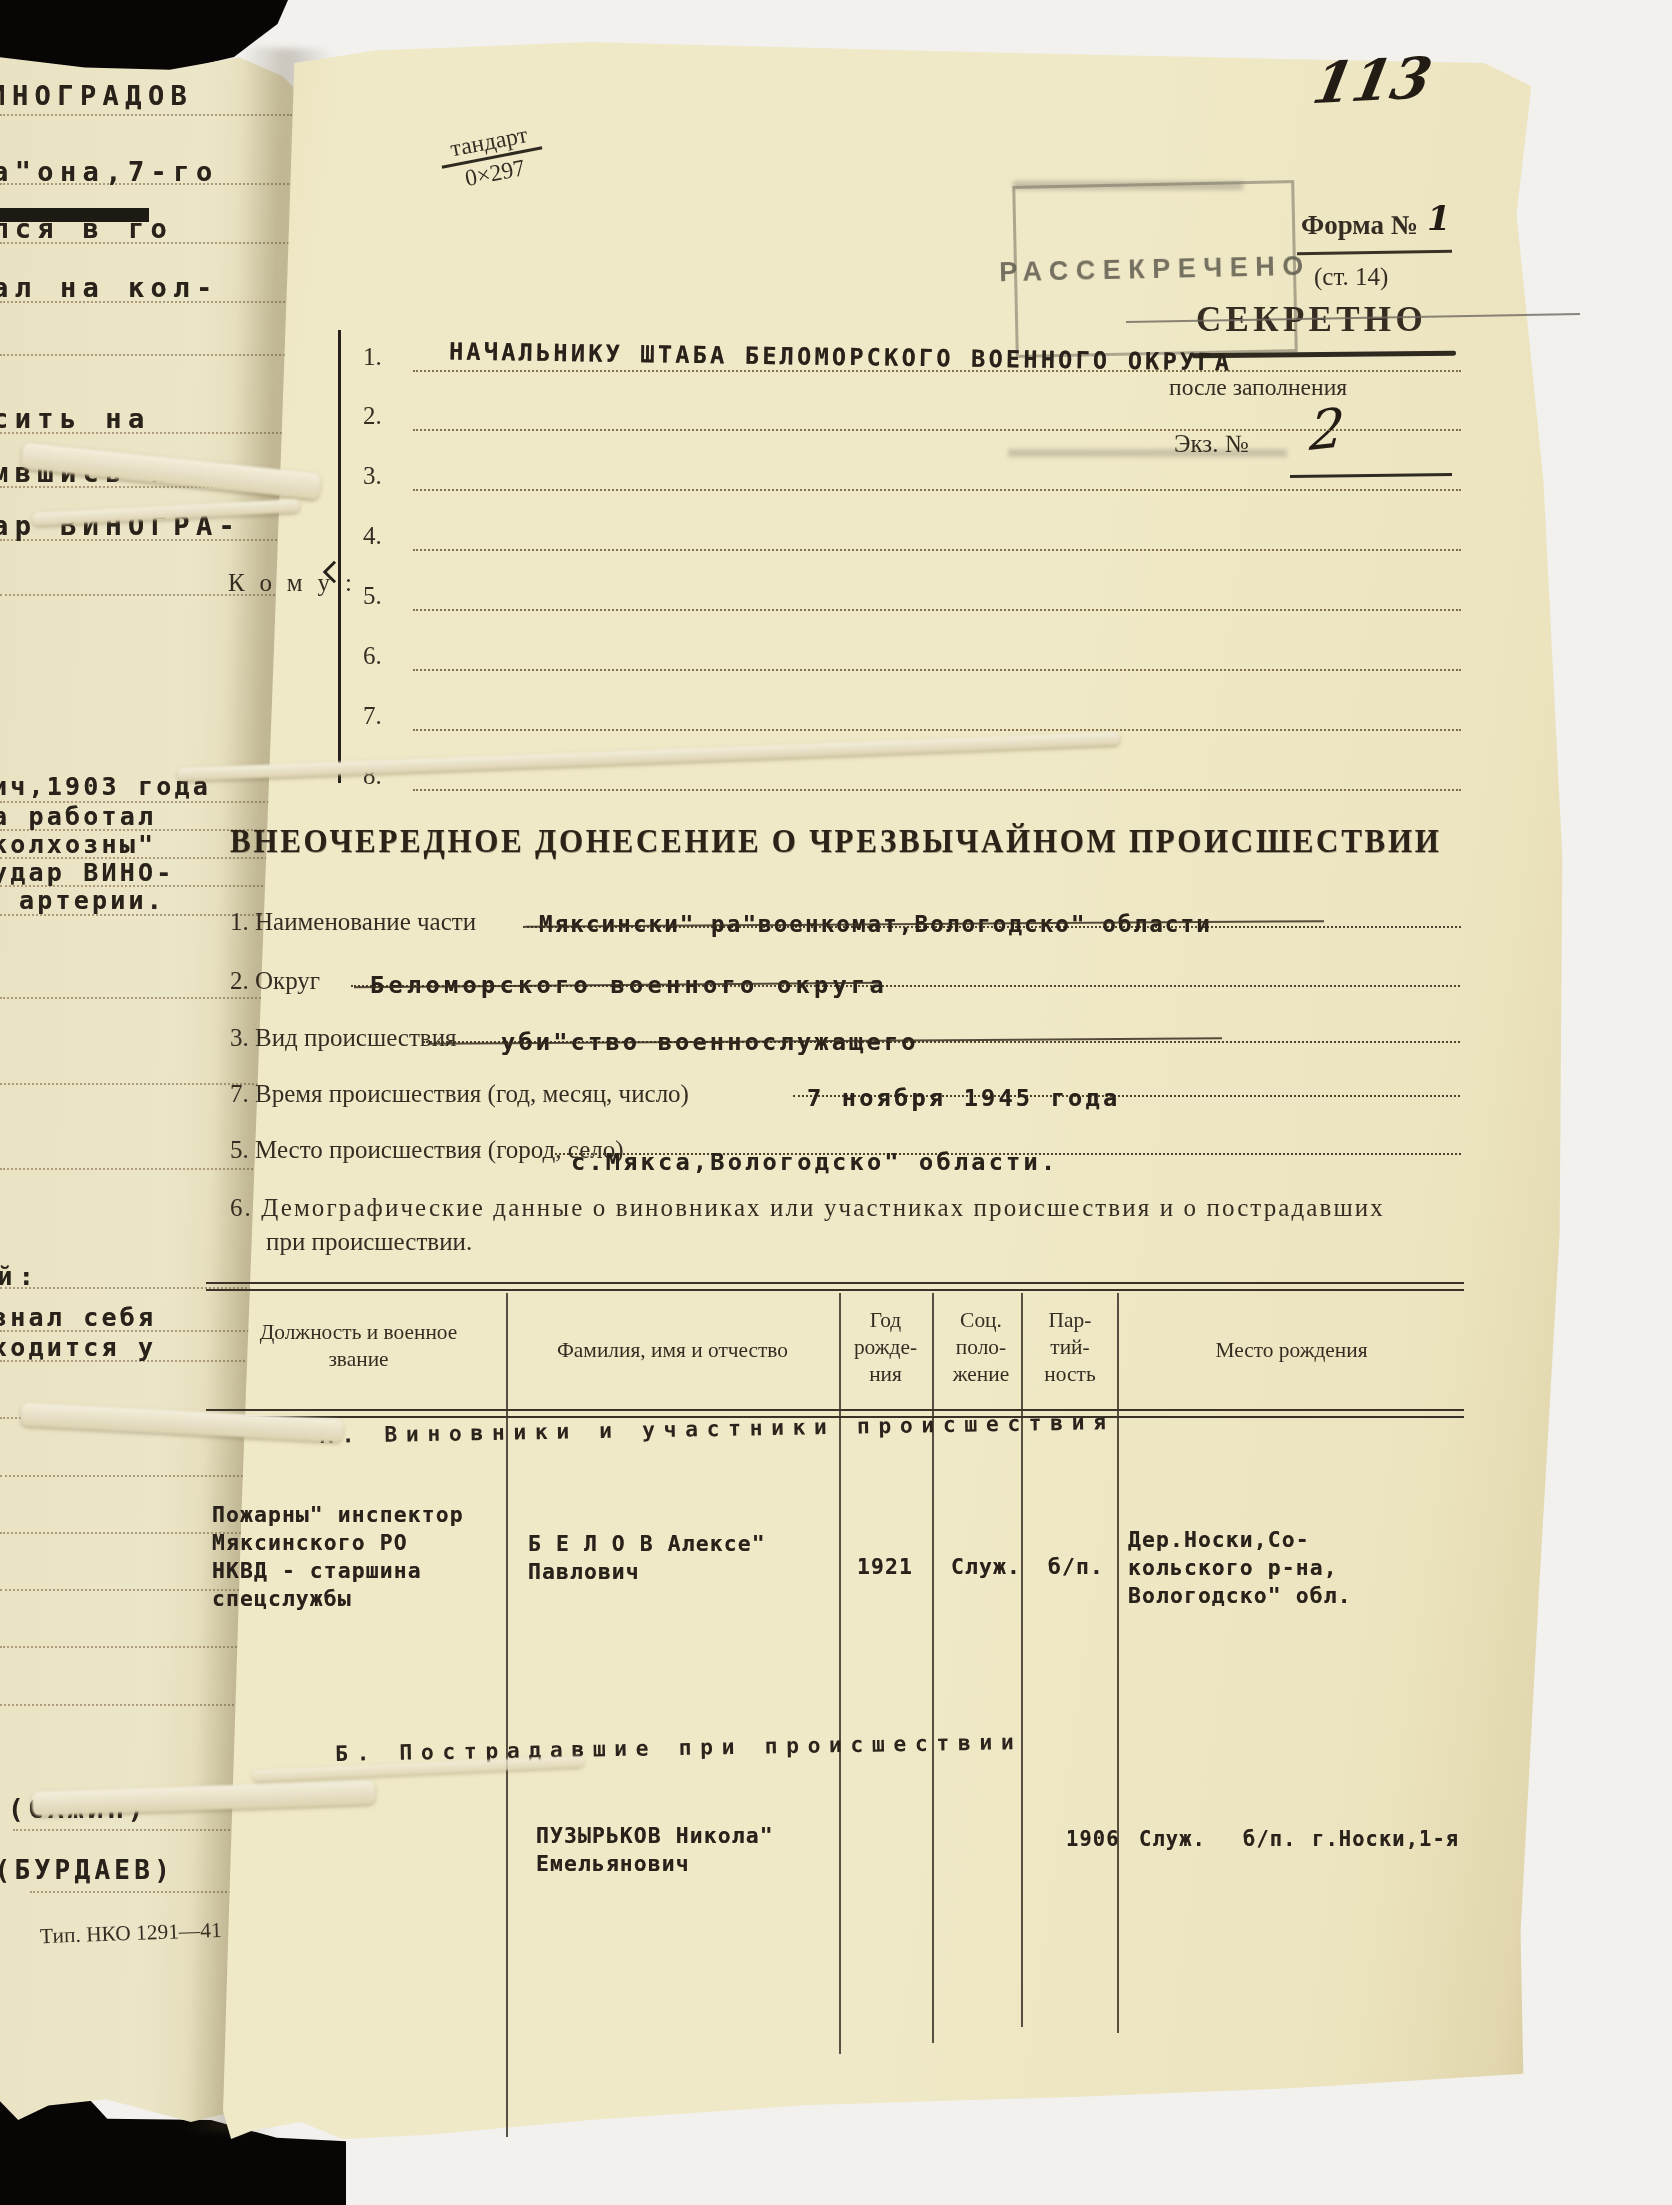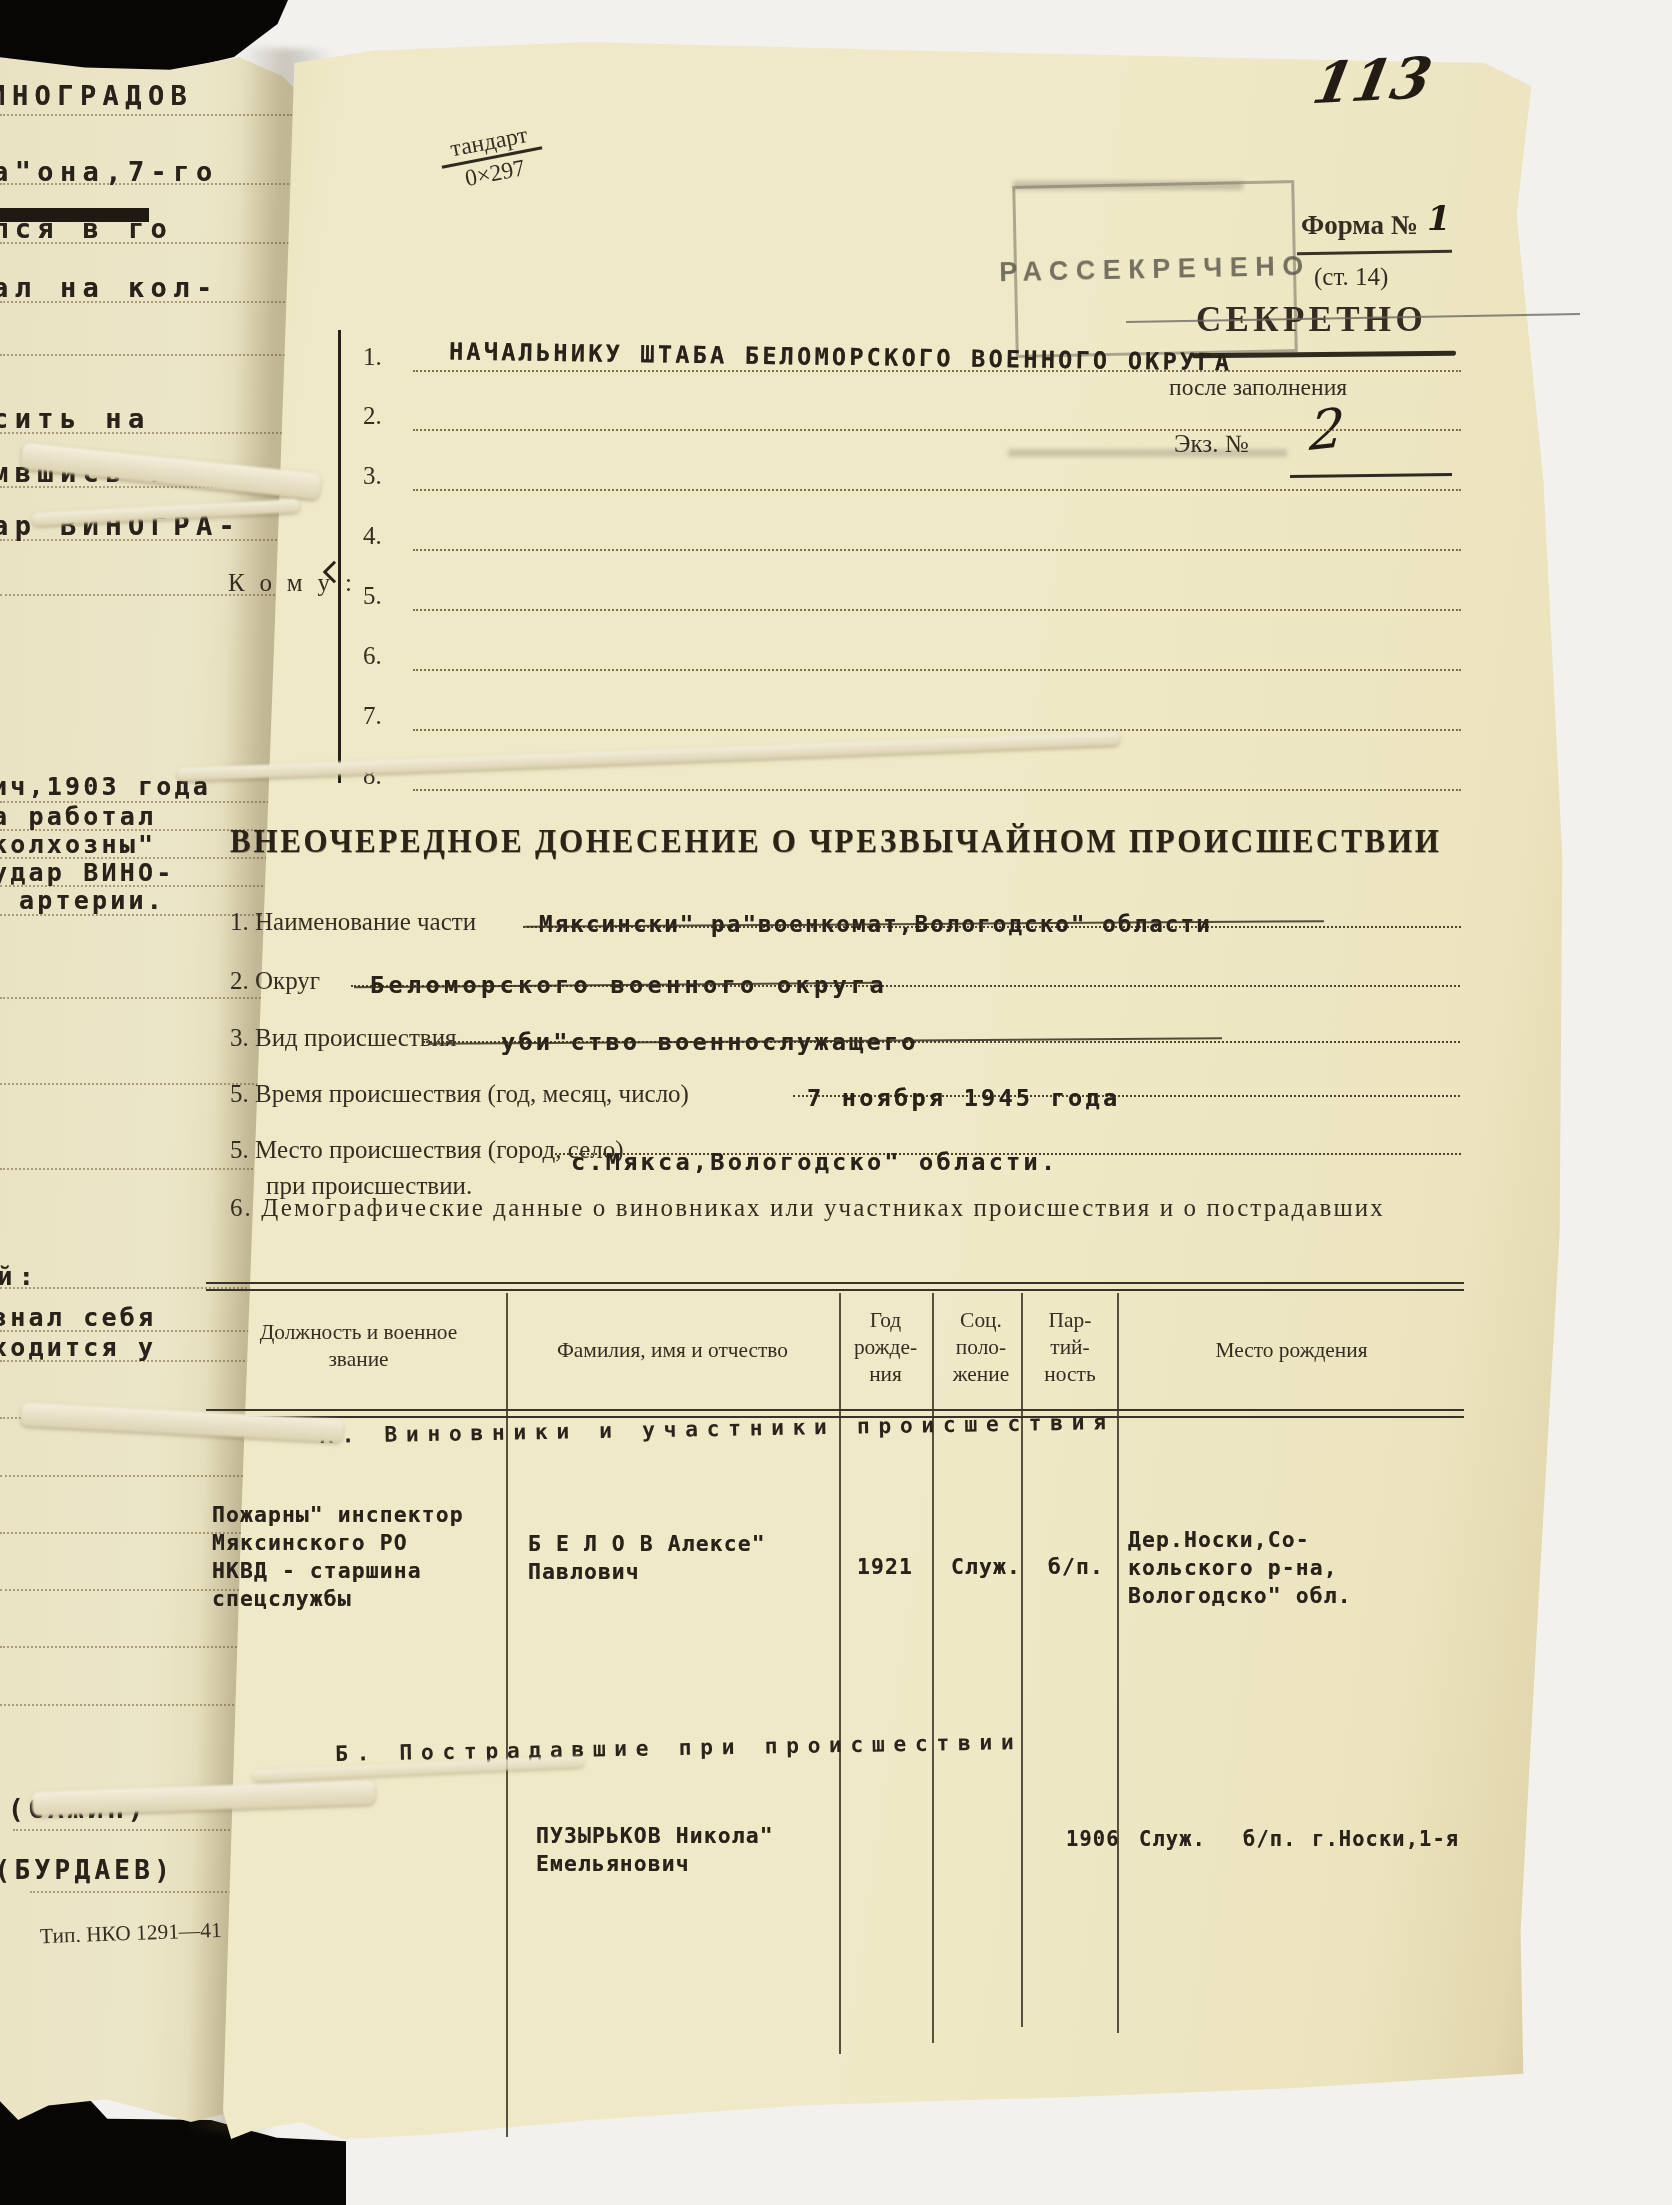--- a/index.html
+++ b/index.html
@@ -175,30 +175,30 @@
   <div class="print" style="left:230px;top:967px;">2. Округ</div>
   <div class="rule" style="left:351px;top:985px;width:1109px;"></div>
   <div class="typed" style="left:370px;top:971px;font-size:23.6px;letter-spacing:4.3px;white-space:nowrap;">Беломорского военного округа</div>
   <div class="strike" style="left:354px;top:984px;width:525px;transform:rotate(-.5deg);"></div>
 
   <div class="print" style="left:230px;top:1024px;">3. Вид происшествия</div>
   <div class="rule" style="left:423px;top:1041px;width:1037px;"></div>
   <div class="typed" style="left:501px;top:1028px;font-size:23.6px;letter-spacing:3.2px;white-space:nowrap;">уби"ство военнослужащего</div>
   <div class="strike" style="left:429px;top:1040px;width:793px;transform:rotate(-.4deg);"></div>
 
-  <div class="print" style="left:230px;top:1080px;">5. Время происшествия (год, месяц, число)</div>
+  <div class="print" style="left:230px;top:1080px;">7. Время происшествия (год, месяц, число)</div>
   <div class="rule" style="left:793px;top:1095px;width:667px;"></div>
   <div class="typed" style="left:807px;top:1084px;font-size:23.6px;letter-spacing:3.2px;white-space:nowrap;">7 ноября 1945 года</div>
 
   <div class="print" style="left:230px;top:1136px;">5. Место происшествия (город, село)</div>
   <div class="rule" style="left:555px;top:1153px;width:906px;"></div>
   <div class="typed" style="left:571px;top:1148px;font-size:23.6px;letter-spacing:3.2px;white-space:nowrap;">с.Мякса,Вологодско" области.</div>
 
   <div class="print" style="left:230px;top:1194px;letter-spacing:2.1px;">6. Демографические данные о виновниках или участниках происшествия и о пострадавших</div>
-  <div class="print" style="left:266px;top:1172px;">при происшествии.</div>
+  <div class="print" style="left:266px;top:1228px;">при происшествии.</div>
 
   <div class="dbl" style="left:206px;top:1282px;width:1258px;"></div>
   <div class="dbl" style="left:206px;top:1409px;width:1258px;"></div>
 
   <div class="vline" style="left:506px;top:1293px;height:844px;"></div>
   <div class="vline" style="left:839px;top:1293px;height:761px;"></div>
   <div class="vline" style="left:932px;top:1293px;height:750px;"></div>
   <div class="vline" style="left:1021px;top:1293px;height:734px;"></div>
   <div class="vline" style="left:1117px;top:1293px;height:740px;"></div>
 

